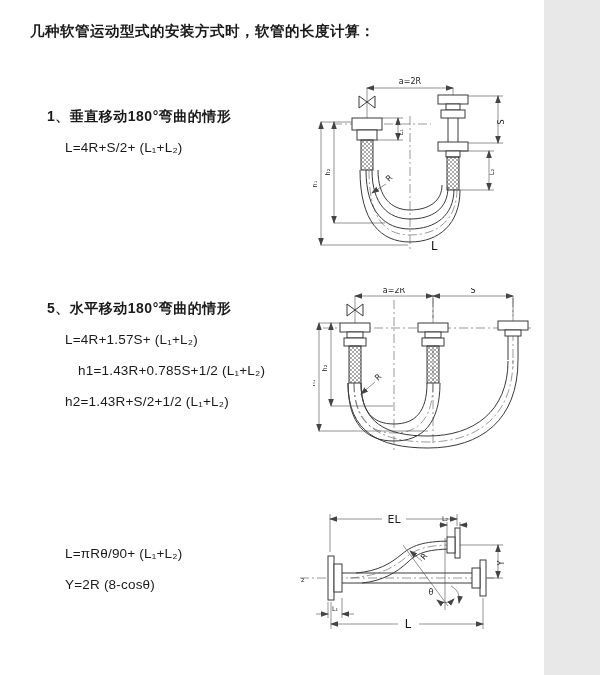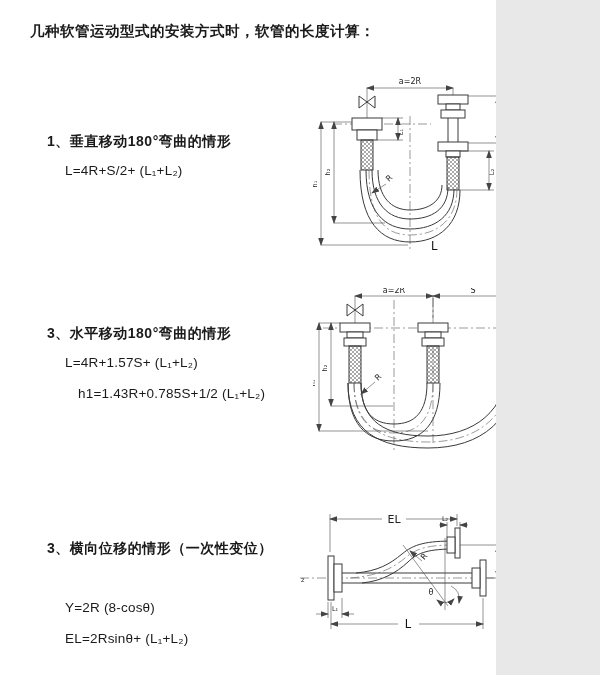--- a/index.html
+++ b/index.html
@@ -1,20 +1,20 @@
 <!DOCTYPE html>
 <html><head>
 <meta charset="utf-8">
 <style>
   html,body{margin:0;padding:0;background:#e8e8e8;}
-  #page{position:relative;width:496px;height:675px;background:#ffffff;overflow:hidden;
+  #page{position:relative;width:544px;height:675px;background:#ffffff;overflow:hidden;
         font-family:"Liberation Sans","DejaVu Sans",sans-serif;color:#1a1a1a;}
   .title{position:absolute;left:30px;top:22px;font-size:14.5px;font-weight:600;letter-spacing:.5px;}
-  .sec-head{position:absolute;font-size:14px;font-weight:600;letter-spacing:.5px;margin-top:25px;}
-  .formula{position:absolute;font-size:13.5px;font-weight:500;letter-spacing:.2px;margin-top:23px;}
+  .sec-head{position:absolute;font-size:14px;font-weight:600;letter-spacing:.5px;}
+  .formula{position:absolute;font-size:13.5px;font-weight:500;letter-spacing:.2px;}
   svg{position:absolute;}
   .dln{stroke:#3a3a3a;stroke-width:1;fill:none;}
   .thin{stroke:#4a4a4a;stroke-width:.6;fill:none;}
   .cl{stroke:#555;stroke-width:.6;stroke-dasharray:9 3 2 3;fill:none;}
   .fit{fill:#fff;stroke:#3a3a3a;stroke-width:1;}
   .dtxt{font-family:"DejaVu Sans",sans-serif;font-size:8px;fill:#222;}
   .stxt{font-family:"DejaVu Sans",sans-serif;font-size:6.5px;fill:#222;}
   .ltxt{font-family:"DejaVu Sans",sans-serif;font-size:11.5px;fill:#111;}
 </style>
 </head>
@@ -91,23 +91,24 @@
     <line class="thin" x1="21" y1="50" x2="21" y2="151" marker-start="url(#d1ms)" marker-end="url(#d1me)"></line>
     <line class="thin" x1="21" y1="151" x2="72" y2="151"></line>
     <text class="stxt" x="17" y="100" transform="rotate(-90,17,100)" text-anchor="middle">h₂</text>
 
     <line class="thin" x1="73" y1="112" x2="59" y2="121" marker-end="url(#d1me)"></line>
     <text class="dtxt" x="78" y="108" transform="rotate(-45,78,108)" text-anchor="middle">R</text>
 
     <text class="ltxt" x="118" y="178">L</text>
   </svg>
 
-  <div class="sec-head" style="left:47px;top:300px;">3、水平移动180°弯曲的情形</div>
+  <div class="sec-head" style="left:47px;top:300px;">5、水平移动180°弯曲的情形</div>
   <div class="formula" style="left:65px;top:332px;text-align:center;">L=4R+1.57S+ (L₁+L₂)</div>
   <div class="formula" style="left:65px;top:363px;padding-left:13px;">h1=1.43R+0.785S+1/2 (L₁+L₂)</div>
+  <div class="formula" style="left:65px;top:394px;">h2=1.43R+S/2+1/2 (L₁+L₂)</div>
 
   <svg style="left:313px;top:288px;" width="287" height="175" viewBox="0 0 287 175">
     <defs>
       <marker id="d2me" markerWidth="8" markerHeight="8" refX="7" refY="4" orient="auto" markerUnits="userSpaceOnUse">
         <path d="M0,1.2 L8,4 L0,6.8 z" fill="#444"></path>
         </marker>
       <marker id="d2ms" markerWidth="8" markerHeight="8" refX="1" refY="4" orient="auto" markerUnits="userSpaceOnUse">
         <path d="M8,1.2 L0,4 L8,6.8 z" fill="#444"></path>
         </marker>
       <pattern id="d2hx" width="4" height="4" patternUnits="userSpaceOnUse">
@@ -158,23 +159,22 @@
     <line class="thin" x1="6" y1="143" x2="115" y2="143"></line>
     <text class="stxt" x="2" y="95" transform="rotate(-90,2,95)" text-anchor="middle">h₁</text>
     <line class="thin" x1="18" y1="35" x2="18" y2="118" marker-start="url(#d2ms)" marker-end="url(#d2me)"></line>
     <line class="thin" x1="18" y1="118" x2="80" y2="118"></line>
     <text class="stxt" x="14" y="80" transform="rotate(-90,14,80)" text-anchor="middle">h₂</text>
 
     <line class="thin" x1="62" y1="94" x2="48" y2="106" marker-end="url(#d2me)"></line>
     <text class="dtxt" x="67" y="91" transform="rotate(-45,67,91)" text-anchor="middle">R</text>
   </svg>
 
-  <div class="sec-head" style="left:47px;top:515px;">3、横向位移的情形（一次性变位）</div>
+  <div class="formula" style="left:65px;top:546px;">L=πRθ/90+ (L₁+L₂)</div>
   <div class="formula" style="left:65px;top:577px;">Y=2R (8-cosθ)</div>
-  <div class="formula" style="left:65px;top:608px;">EL=2Rsinθ+ (L₁+L₂)</div>
 
   <svg style="left:298px;top:498px;" width="300" height="155" viewBox="0 0 300 155">
     <defs>
       <marker id="d3me" markerWidth="8" markerHeight="8" refX="7" refY="4" orient="auto" markerUnits="userSpaceOnUse">
         <path d="M0,1.2 L8,4 L0,6.8 z" fill="#444"></path>
         </marker>
       <marker id="d3ms" markerWidth="8" markerHeight="8" refX="1" refY="4" orient="auto" markerUnits="userSpaceOnUse">
         <path d="M8,1.2 L0,4 L8,6.8 z" fill="#444"></path>
         </marker>
     </defs>

